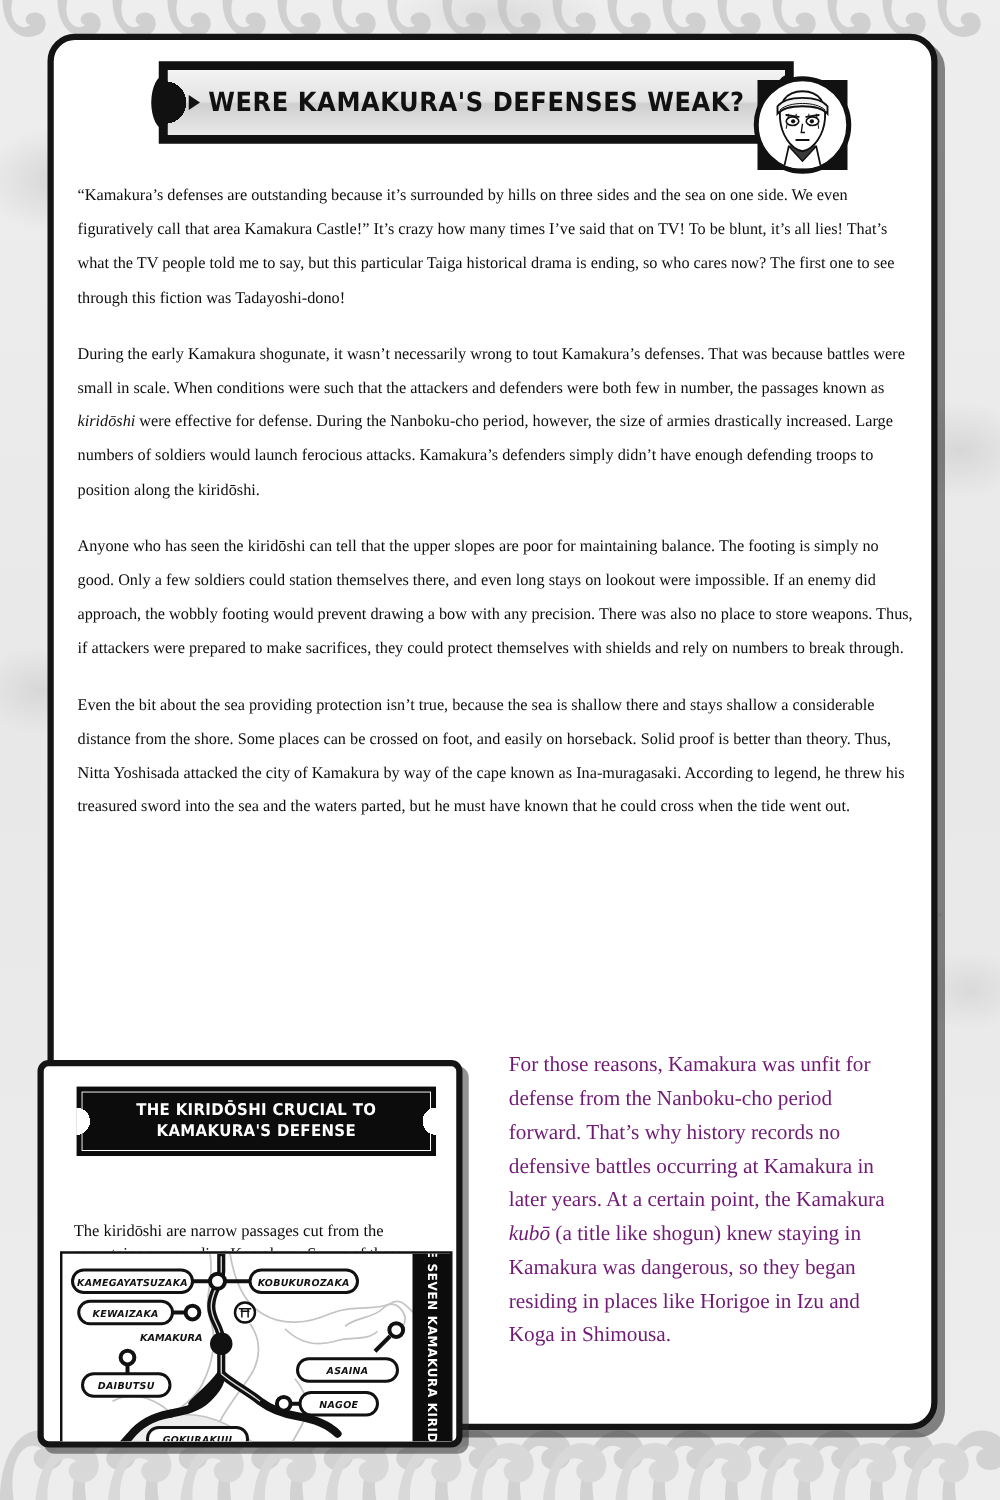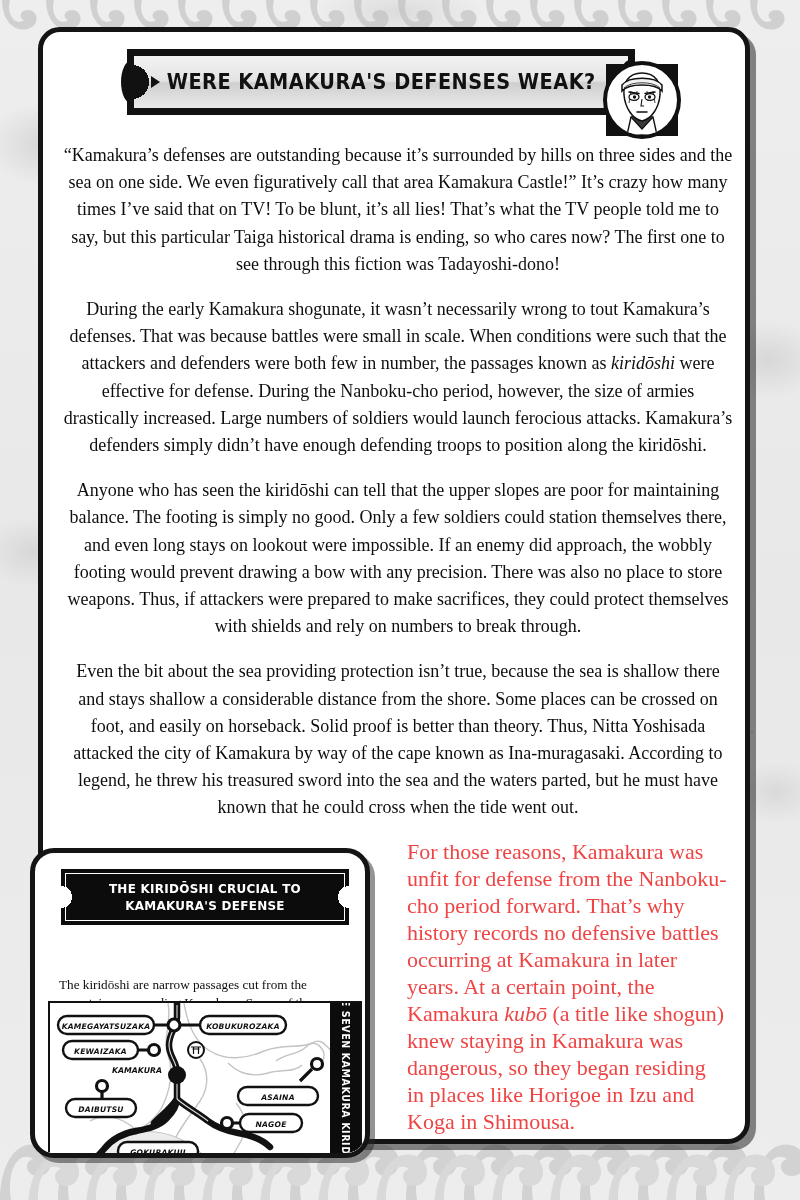--- a/index.html
+++ b/index.html
@@ -156,50 +156,50 @@
   }
 
   
   #body-column {
     position: absolute;
     left: 19px;
     top: 110px;
     width: 672px;
   }
   .body-para {
-    font-size: 18px;
+    font-size: 13px;
     line-height: 27.2px;
     color: #0e0e0e;
-    text-align: center;
+    text-align: left;
     margin-bottom: 18px;
   }
   .body-para em { font-style: italic; }
 
   
   #lower-right-col {
     position: absolute;
     left: 364px;
     top: 806px;
     width: 320px;
-    font-size: 22px;
+    font-size: 17px;
     line-height: 27px;
-    color: #ef4444;
+    color: #701a75;
   }
   #lower-right-col em { font-style: italic; }
 
   
   #kiridoshi-box {
     position: absolute;
     left: 30px;
     top: 848px;
     width: 340px;
     height: 310px;
     background: #ffffff;
     border: 5px solid #141414;
-    border-radius: 24px;
+    border-radius: 9px;
     box-shadow: 5px 5px 0 rgba(40,40,40,.5);
     overflow: hidden;
   }
 
   #kiridoshi-title-plaque {
     position: absolute;
     left: 26px;
     top: 16px;
     width: 288px;
     height: 56px;

